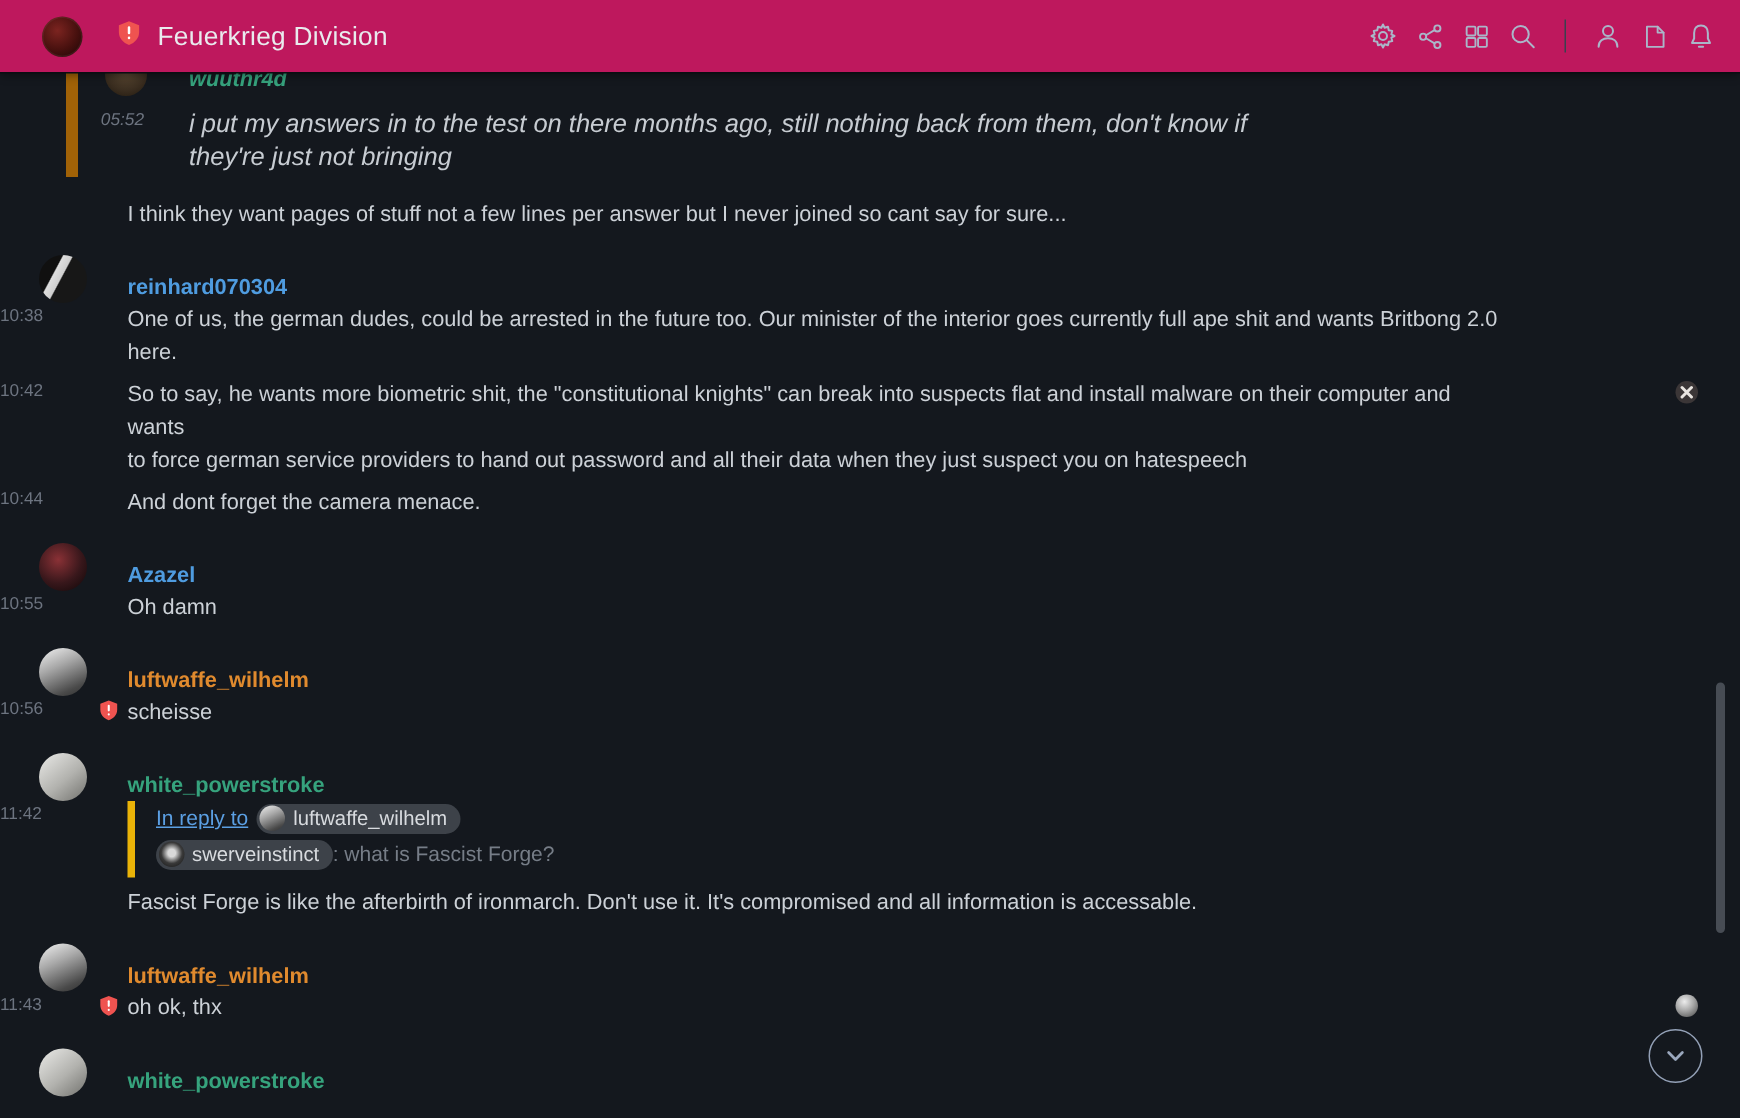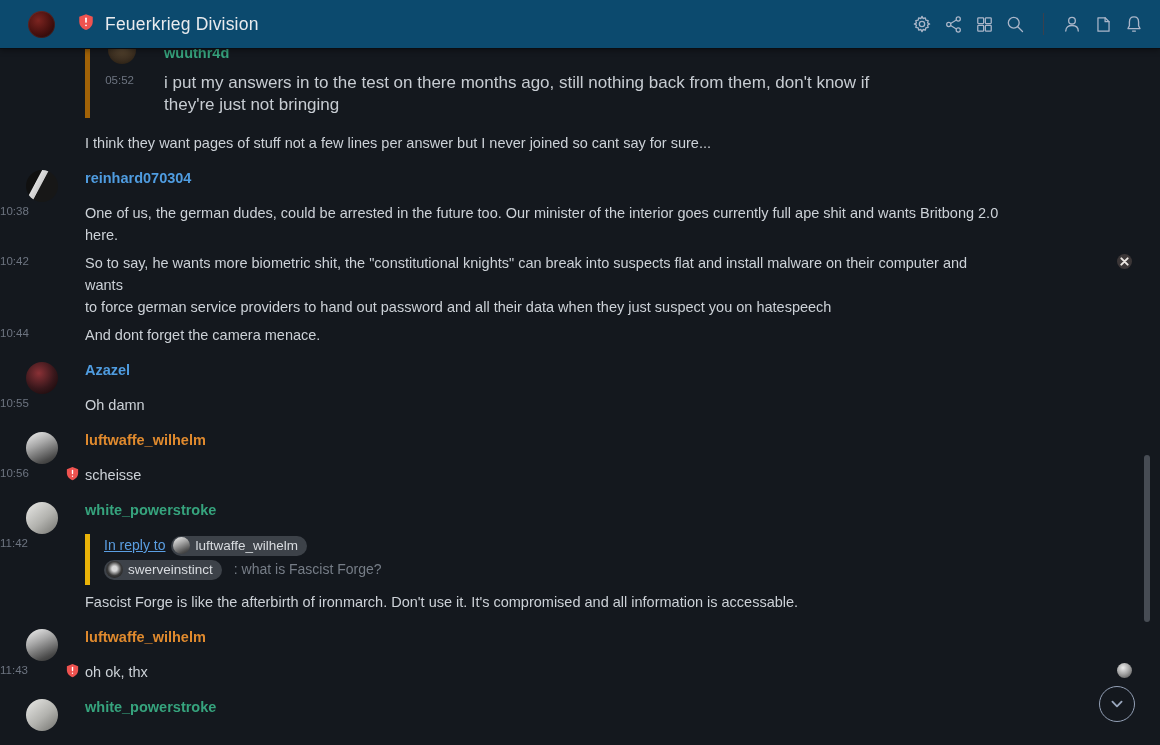--- a/index.html
+++ b/index.html
@@ -7,21 +7,21 @@
   body {
     background:#14181e;
     font-family:"Liberation Sans", sans-serif;
     color:#ccd1d7;
     position:relative;
   }
 
   
   .header {
     position:absolute; top:0; left:0; right:0; height:48px;
-    background:#0c4a6e;
+    background:#be185d;
     box-shadow:0 1px 0 #0b0d11, 0 2px 6px rgba(0,0,0,.45);
     display:flex; align-items:center;
     z-index:20;
   }
   .header-avatar {
     width:27px; height:27px; border-radius:50%;
     margin-left:28px; flex:0 0 auto;
     background:radial-gradient(circle at 38% 35%, #7c2420, #46100e 55%, #1c0606 95%);
     box-shadow:inset 0 0 0 1px rgba(255,255,255,.06);
   }
@@ -41,41 +41,42 @@
 
   
   .chat { position:absolute; top:0; left:0; right:0; bottom:0; z-index:5; }
   .group { position:relative; margin-bottom:12px; }
   .group-first { margin-top:36px; }
 
   .avatar {
     position:absolute; left:26px; top:0; width:32px; height:32px;
     border-radius:50%; cursor:pointer;
   }
-  .uname-row { height:30px; display:flex; align-items:flex-start; padding-left:85px; }
+  .uname-row { height:30px; display:flex; align-items:flex-end; padding-left:85px; }
   .uname { font-size:14.5px; font-weight:bold; cursor:pointer; }
   .c-green  { color:#36a37d; }
   .c-blue   { color:#4f9ce0; }
   .c-orange { color:#e08a2e; }
 
   .text-row { position:relative; padding:2px 16px 4px 85px; }
   .line { font-size:14.5px; line-height:22px; color:#ccd1d7; max-width:915px; }
   .ts {
     position:absolute; left:0; top:5px; width:57px;
     text-align:left; font-size:11.5px; color:#6d7480;
   }
   .row-flag { position:absolute; left:65px; top:4px; }
   .row-icon { position:absolute; right:28px; top:4px; width:15px; height:15px; border-radius:50%; }
   .icon-x-emblem { background:#3b3637; display:flex; align-items:center; justify-content:center; }
   .icon-globe { background:radial-gradient(circle at 40% 32%, #ececec, #a8a8a8 45%, #565656 90%); }
 
   
   .quote {
-    position:relative; margin-left:85px;
-    border-left:5px solid #a16207;
+    position:relative; margin-left:44px;
+    border-left:8px solid #a16207;
+    font-style:italic;
   }
   .q-uname-row { height:34px; display:flex; align-items:center; padding-left:74px; position:relative; }
   .q-avatar {
     position:absolute; left:18px; top:0; width:28px; height:28px; border-radius:50%;
   }
   .q-text-row { position:relative; padding:2px 0 2px 74px; }
   .q-ts {
     position:absolute; left:14px; top:4px; width:30px;
     text-align:right; font-size:11.5px; color:#6d7480;
   }
@@ -85,21 +86,21 @@
   
   .reply-quote { position:relative; margin-left:0; border-left:5px solid #eab308; padding:1px 0 2px 14px; }
   .r-line { height:21px; line-height:21px; display:flex; align-items:center; font-size:14px; margin-bottom:3px; white-space:nowrap; }
   .replyto { color:#5b9fe3; text-decoration:underline; cursor:pointer; margin-right:6px; font-size:14px; }
   .pill {
     display:inline-flex; align-items:center; gap:5px;
     background:#3d4249; border-radius:10px; padding:1px 9px 1px 2px;
     color:#d8dbdf; font-size:13.5px; cursor:pointer; height:20px;
   }
   .pill-av { width:17px; height:17px; border-radius:50%; flex:0 0 auto; }
-  .gray-text { color:#767d87; font-size:14px; margin-left:12px; }
+  .gray-text { color:#767d87; font-size:14px; margin-left:0; }
   .reply-body { margin-top:6px; }
 
   
   .av-wuuthr4d { background:radial-gradient(circle at 50% 38%, #5e4b34, #3b2e20 60%, #231a0f 95%); }
   .av-reinhard { background:linear-gradient(118deg, #101010 32%, #dedede 34%, #cfcfcf 46%, #171717 48%), #101010; }
   .av-azazel { background:radial-gradient(circle at 40% 35%, #8a3136, #38171b 55%, #120809 95%); }
   .av-luftwaffe { background:linear-gradient(155deg, #e3e3e3 8%, #a8a8a8 38%, #4a4a4a 80%, #2e2e2e); }
   .av-powerstroke { background:linear-gradient(140deg, #dbdbd8 15%, #b2b2ae 55%, #787874 95%); }
   .av-swerve { background:radial-gradient(circle at 50% 45%, #d9d9d9 20%, #3a3a3a 55%, #141414 95%); }
 

